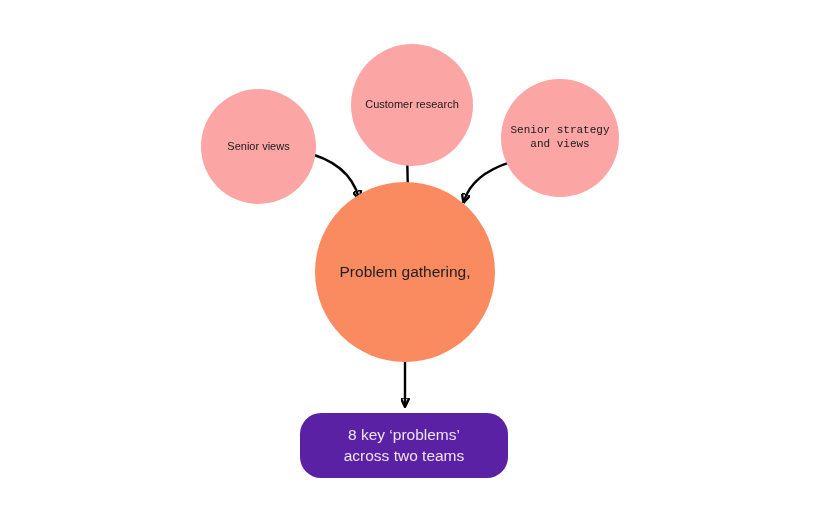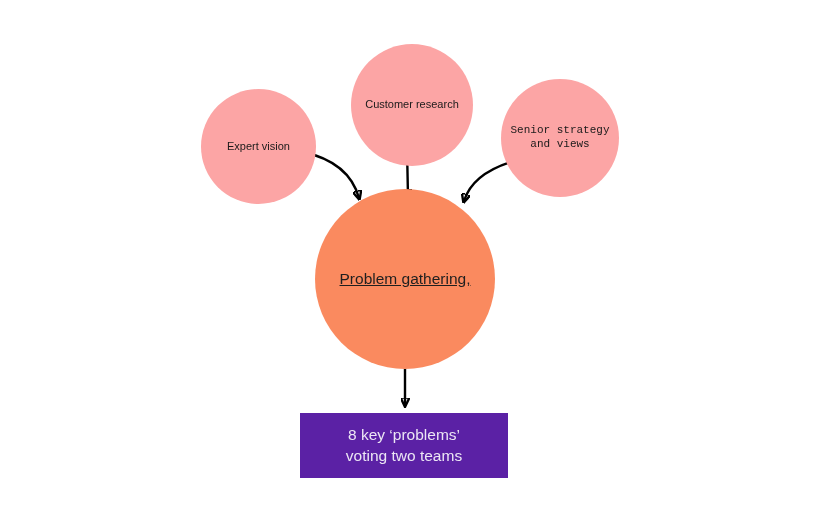--- a/index.html
+++ b/index.html
@@ -29,20 +29,21 @@
     stroke-width: 2.4;
     stroke-linecap: round;
   }
   .node {
     position: absolute;
     display: flex;
     align-items: center;
     justify-content: center;
     text-align: center;
     box-sizing: border-box;
+    border-radius: 21px;
   }
   .node.source {
     border-radius: 50%;
     background: #fca5a5;
     color: #1a1a1a;
     font-size: 11px;
     line-height: 1.25;
   }
   .node.hub {
     border-radius: 50%;
@@ -60,21 +61,21 @@
   .label .ln {
     display: block;
   }
   .label .ln:empty {
     display: none;
   }
   
   #node-expert   { left: 201px; top: 89px;  width: 115px; height: 115px; }
   #node-customer { left: 351px; top: 44px;  width: 122px; height: 122px; }
   #node-senior   { left: 501px; top: 79px;  width: 118px; height: 118px; font-family: Liberation Mono, monospace; }
-  #node-hub      { left: 315px; top: 189px; width: 180px; height: 180px; text-decoration: underline; }
+  #node-hub      { left: 315px; top: 182px; width: 180px; height: 180px; }
   #node-output   { left: 300px; top: 413px; width: 208px; height: 65px;  }
 </style>
 </head>
 <body>
 
 <div class="canvas">
 
   <svg class="arrow-layer" viewBox="0 0 814 512" xmlns="http://www.w3.org/2000/svg" aria-hidden="true">
     <defs>
       <marker id="head" markerUnits="userSpaceOnUse" markerWidth="10" markerHeight="9" refX="7.5" refY="4.5" orient="auto">
@@ -82,21 +83,21 @@
       </marker>
     </defs>
     <path d="M303,152 Q349,162 359,198" marker-end="url(#head)"></path>
     <path d="M407,148 L408,197" marker-end="url(#head)"></path>
     <path d="M521,159 Q473,171 464,201" marker-end="url(#head)"></path>
     <path d="M405,359 L405,405" marker-end="url(#head)"></path>
   </svg>
 
   <div class="node source" id="node-expert">
     <div class="label">
-      <span class="ln">Expert vision</span>
+      <span class="ln">Senior views</span>
 
     </div>
   </div>
 
   <div class="node source" id="node-customer">
     <div class="label">
       <span class="ln">Customer research</span>
 
     </div>
   </div>
@@ -110,17 +111,17 @@
 
   <div class="node hub" id="node-hub">
     <div class="label">
       <span class="ln">Problem gathering,</span>
     </div>
   </div>
 
   <div class="node output" id="node-output">
     <div class="label">
       <span class="ln">8 key ‘problems’</span>
-      <span class="ln">voting two teams</span>
+      <span class="ln">across two teams</span>
     </div>
   </div>
 
 </div>
 
 </body></html>

